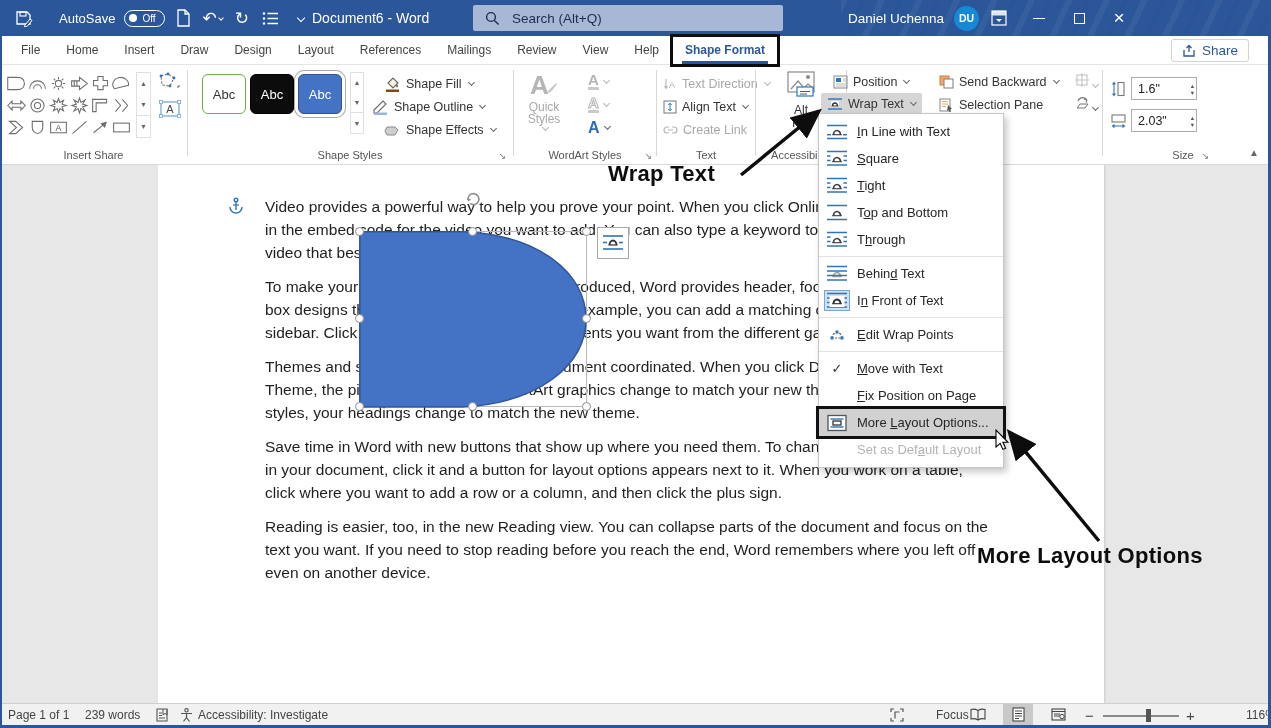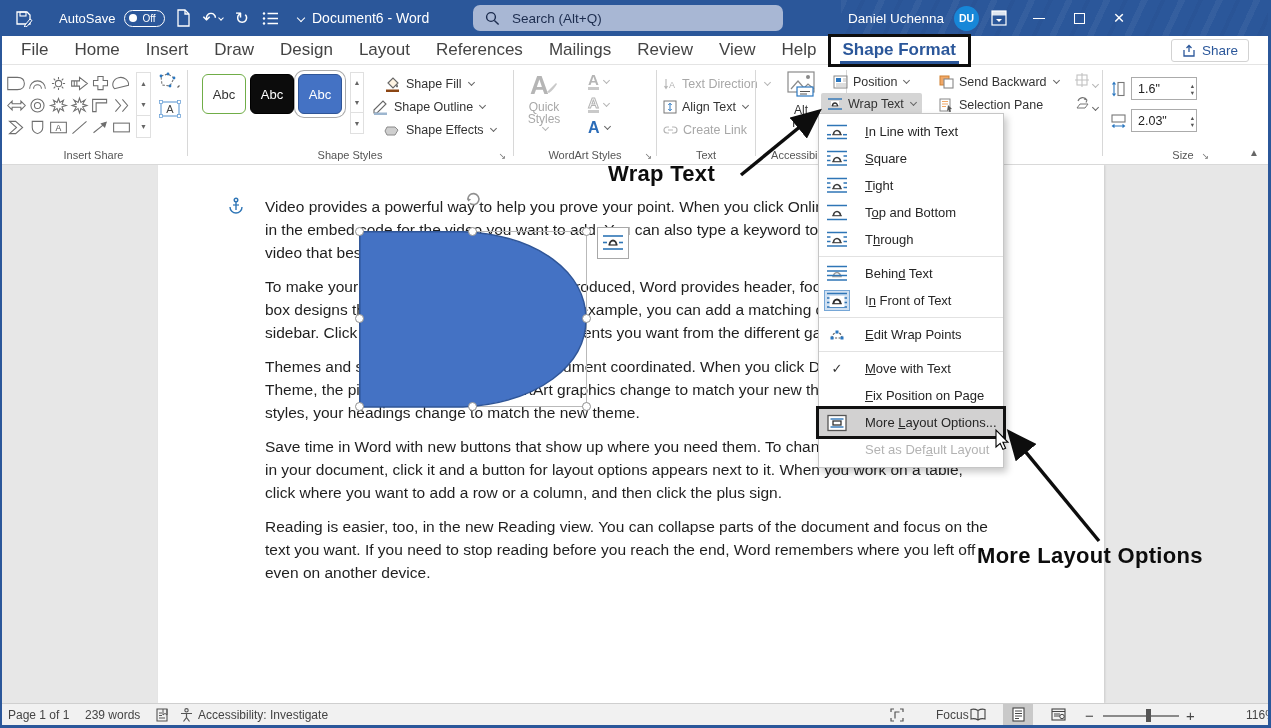--- a/index.html
+++ b/index.html
@@ -16,32 +16,32 @@
   .tb-pattern{position:absolute;right:0;top:0;width:430px;height:36px;opacity:.45;
     background:repeating-linear-gradient(115deg,rgba(255,255,255,.10) 0 6px,rgba(255,255,255,0) 6px 18px,rgba(30,60,120,.25) 18px 22px,rgba(255,255,255,0) 22px 34px);}
   .tb-left{position:absolute;left:14px;top:0;height:36px;display:flex;align-items:center;gap:9px;z-index:2;}
   .tbicon{display:inline-flex;align-items:center;justify-content:center;height:26px;min-width:20px;color:#fff;font-size:15px;}
   .tb-text{font-size:13px;margin-left:16px;}
   .toggle{display:inline-flex;align-items:center;gap:5px;border:1.5px solid #fff;border-radius:9px;height:17px;padding:0 8px 0 4px;}
   .toggle .knob{width:8px;height:8px;border-radius:50%;background:#fff;display:inline-block;}
   .toggle .tgl{font-size:10px;color:#fff;}
   .chev-w{display:inline-block;width:6px;height:6px;border-right:1.5px solid #fff;border-bottom:1.5px solid #fff;transform:rotate(45deg);margin-left:2px;}
   .tb-title{position:absolute;left:312px;top:0;height:36px;line-height:36px;font-size:14px;color:#fff;z-index:2;}
-  .searchbox{position:absolute;left:473px;top:5px;width:310px;height:26px;background:#a8b7d4;border-radius:7px;display:flex;align-items:center;gap:12px;padding:0 12px;z-index:2;}
+  .searchbox{position:absolute;left:473px;top:5px;width:310px;height:26px;background:#a8b7d4;border-radius:2px;display:flex;align-items:center;gap:12px;padding:0 12px;z-index:2;}
   .searchbox span{font-size:13.5px;color:#1c2c4e;}
   .tb-right{position:absolute;right:0;top:0;height:36px;display:flex;align-items:center;z-index:2;}
   .username{font-size:13.5px;margin-right:10px;}
   .avatar{width:25px;height:25px;border-radius:50%;background:#1787d8;color:#fff;font-size:10.5px;font-weight:bold;display:flex;align-items:center;justify-content:center;}
   .capbtn{width:40px;height:36px;display:flex;align-items:center;justify-content:center;color:#fff;font-size:15px;}
   .cap-spacer{width:132px;height:36px;}
 
   
   .tabrow{position:absolute;left:0;top:36px;width:100%;height:29px;background:#fff;border-bottom:1px solid #e4e4e4;}
   .tabs{position:absolute;left:8px;top:0;height:29px;display:flex;}
-  .tab{height:29px;line-height:28px;padding:0 13px;font-size:17px;color:#444;cursor:default;white-space:nowrap;}
+  .tab{height:29px;line-height:28px;padding:0 13px;font-size:12px;color:#444;cursor:default;white-space:nowrap;}
   .tab.active{color:#2b579a;font-weight:bold;position:relative;}
   .tab.active::after{content:"";position:absolute;left:10px;right:10px;bottom:1px;height:3px;background:#2b579a;}
   .tab.annotated{outline:3px solid #0d0d0d;outline-offset:-1px;z-index:60;}
   .sharebtn{position:absolute;right:22px;top:3px;height:23px;border:1px solid #d2d2d2;border-radius:3px;background:#fff;display:flex;align-items:center;gap:6px;padding:0 10px;color:#2b579a;font-size:13.5px;}
 
   
   .ribbon{position:absolute;left:0;top:65px;width:100%;height:100px;background:#fff;border-bottom:1px solid #d9d9d9;}
   .rdiv{position:absolute;top:5px;bottom:8px;width:1px;background:#d8d8d8;}
   .glabel{position:absolute;bottom:4px;left:0;right:0;text-align:center;font-size:11px;color:#555;}
   .launch{position:absolute;bottom:4px;font-size:9px;color:#777;}
@@ -85,21 +85,21 @@
   .doc-text p{margin-bottom:11px;}
   .anchor{position:absolute;left:70px;top:32px;}
   .shapewrap{position:absolute;left:359px;top:231px;width:229px;height:177px;z-index:5;}
   .bbox{position:absolute;left:359px;top:231px;width:228px;height:176px;border:1px solid #b9b9b9;z-index:4;}
   .handle{position:absolute;width:9px;height:9px;border-radius:50%;background:#fff;border:1.2px solid #8f8f8f;z-index:6;}
   .rotatehandle{position:absolute;left:466px;top:189px;z-index:6;}
   .layoutbtn{position:absolute;left:597px;top:227px;width:32px;height:32px;background:#fff;border:1px solid #a8a8a8;display:flex;align-items:center;justify-content:center;z-index:6;}
 
   
   .wrapmenu{position:absolute;left:818px;top:113px;width:186px;background:#fff;border:1px solid #c6c6c6;box-shadow:3px 4px 7px rgba(0,0,0,.22);padding:4px 0;z-index:50;}
-  .mitem{height:27px;display:flex;align-items:center;font-size:13px;color:#262626;padding-left:6px;gap:16px;position:relative;}
+  .mitem{height:27px;display:flex;align-items:center;font-size:13px;color:#262626;padding-left:6px;gap:8px;position:relative;}
   .mitem .mico{width:24px;display:flex;align-items:center;justify-content:center;flex:none;}
   .mitem.disabled{color:#b3b3b3;}
   .mitem.highlighted{background:#d2d1d1;outline:3px solid #111;outline-offset:0;z-index:55;}
   .msep{border-top:1px solid #e2e2e2;margin:3px 0;}
   .icosel{background:#cfe0f2;outline:1.5px solid #76a7d7;}
   .u{text-decoration:underline;}
 
   
   .statusbar{position:absolute;left:0;top:703px;width:100%;height:25px;background:#f1f1f1;border-top:1px solid #cfcfcf;font-size:12px;color:#444;}
   .sb-item{position:absolute;top:0;height:22px;display:flex;align-items:center;gap:5px;}

